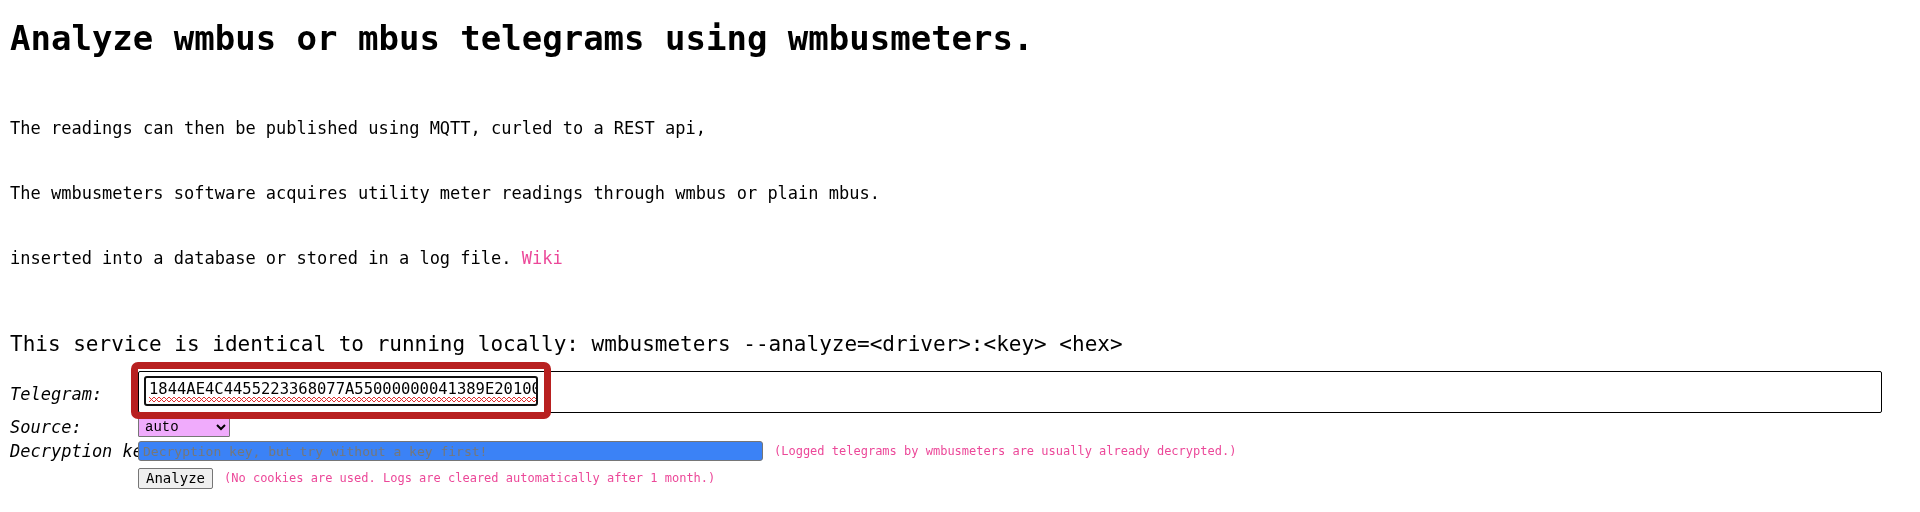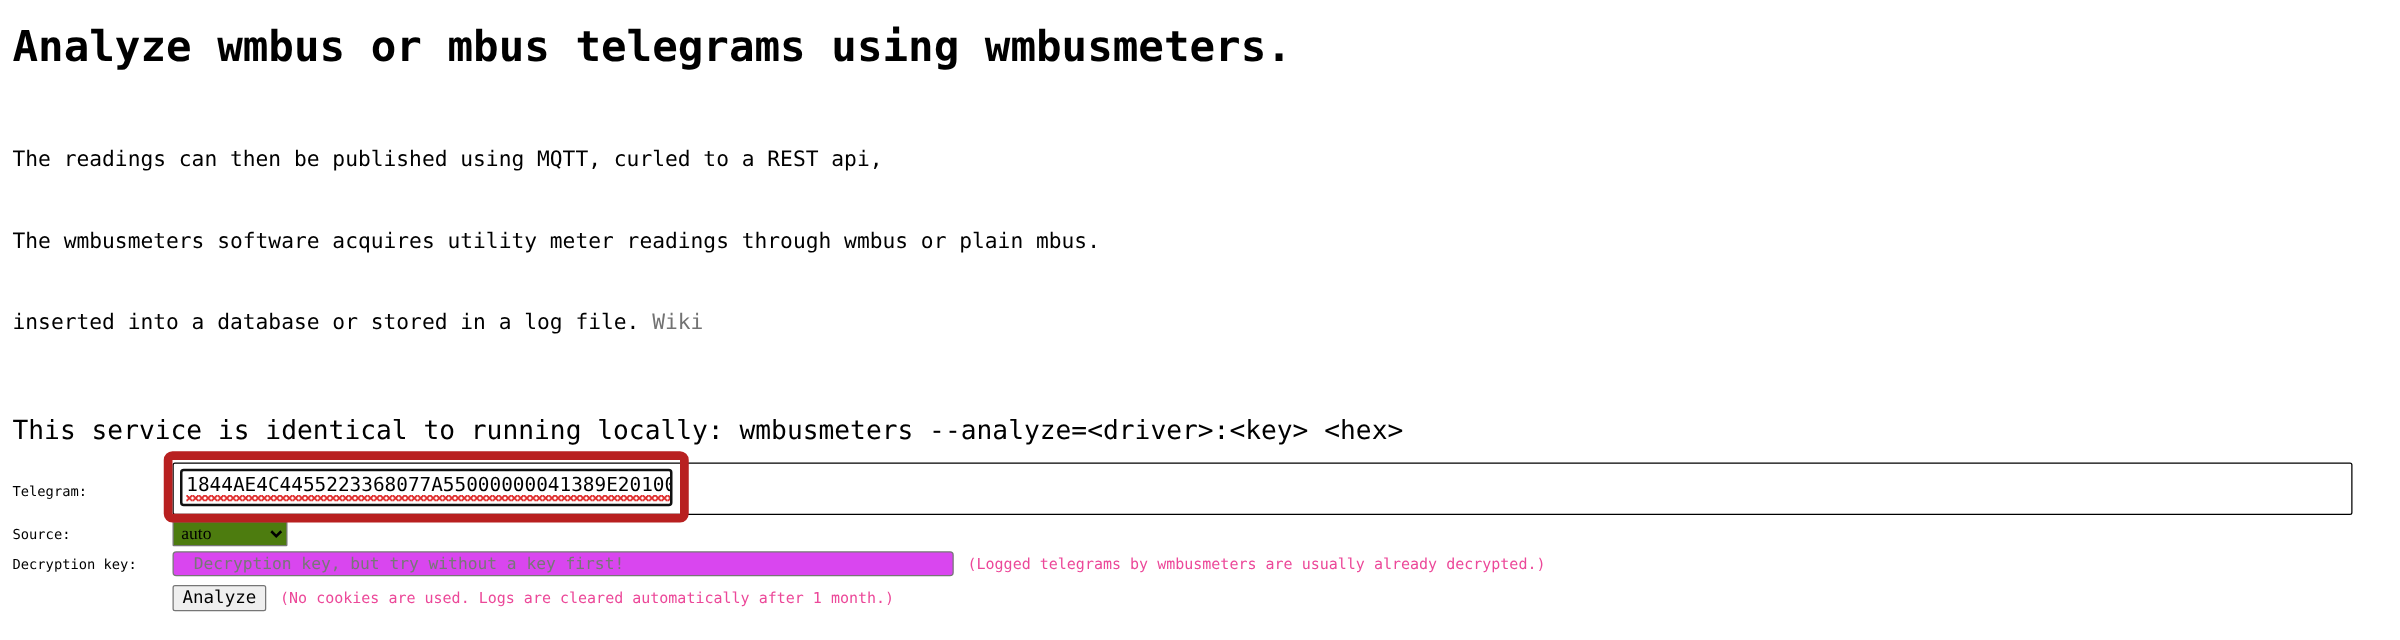--- a/index.html
+++ b/index.html
@@ -33,21 +33,21 @@
     font-size: 17px;
     line-height: 1.15;
   }
   a {
     text-decoration: none;
   }
   a.visited {
     color: #551a8b;
   }
   a.fresh {
-    color: #737373;
+    color: #ec4899;
   }
   .para {
     margin-top: 17px;
     line-height: 1.28;
     font-size: 17px;
     white-space: pre;
   }
   .para .l { display: block; }
   .identline {
     margin-top: 18px;
@@ -64,22 +64,23 @@
     align-items: center;
     min-height: 21px;
   }
   .row-telegram {
     align-items: center;
     height: 42px;
   }
   .lbl {
     width: 128px;
     flex: 0 0 128px;
-    font-size: 11px;
-    white-space: pre;
+    font-size: 17px;
+    white-space: pre;
+    font-style: italic;
   }
   .telegram-wrap {
     position: relative;
     flex: 1 1 auto;
     padding-right: 38px;
   }
   textarea.telegram {
     box-sizing: border-box;
     width: 100%;
     height: 42px;
@@ -135,41 +136,41 @@
     width: 392px;
     height: 5px;
     background-image:
       linear-gradient(135deg, transparent 42%, #e03030 42%, #e03030 58%, transparent 58%),
       linear-gradient(45deg, transparent 42%, #e03030 42%, #e03030 58%, transparent 58%);
     background-size: 5px 5px;
     background-repeat: repeat-x;
   }
   .row-driver { margin-top: 2px; }
   select.driver {
-    font-family: Liberation Serif, serif;
+    font-family: Liberation Mono, monospace;
     font-size: 14px;
     height: 20px;
     width: 92px;
     padding: 0 2px;
     border: 1px solid #767676;
-    background: #4d7c0f;
+    background: #f0abfc;
     color: #000;
     border-radius: 1px;
   }
   .row-key { margin-top: 3px; }
   input.key {
     box-sizing: border-box;
     width: 625px;
     height: 20px;
     font-family: "DejaVu Sans Mono", "Liberation Mono", monospace;
     font-size: 13px;
-    padding: 1px 16px;
+    padding: 1px 4px;
     border: 1px solid #767676;
     border-radius: 3px;
-    background: #d946ef;
+    background: #3b82f6;
     color: #000;
     outline: none;
   }
   input.key::placeholder { color: #777777; opacity: 1; }
   .note {
     font-size: 12px;
     margin-left: 11px;
     color: #ec4899;
     white-space: pre;
   }

